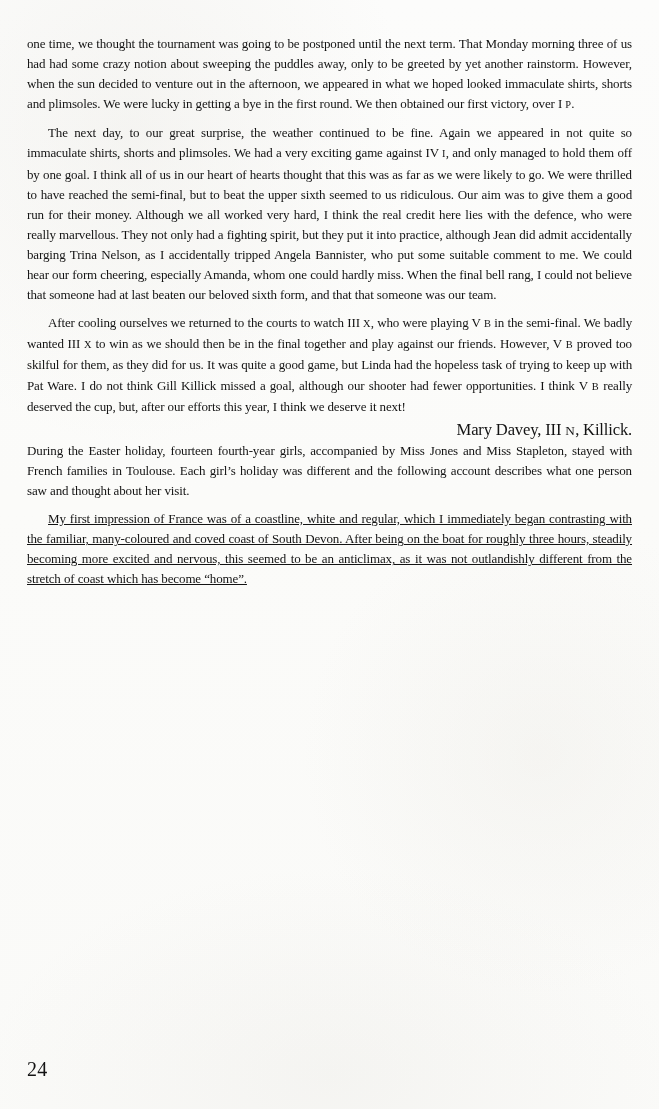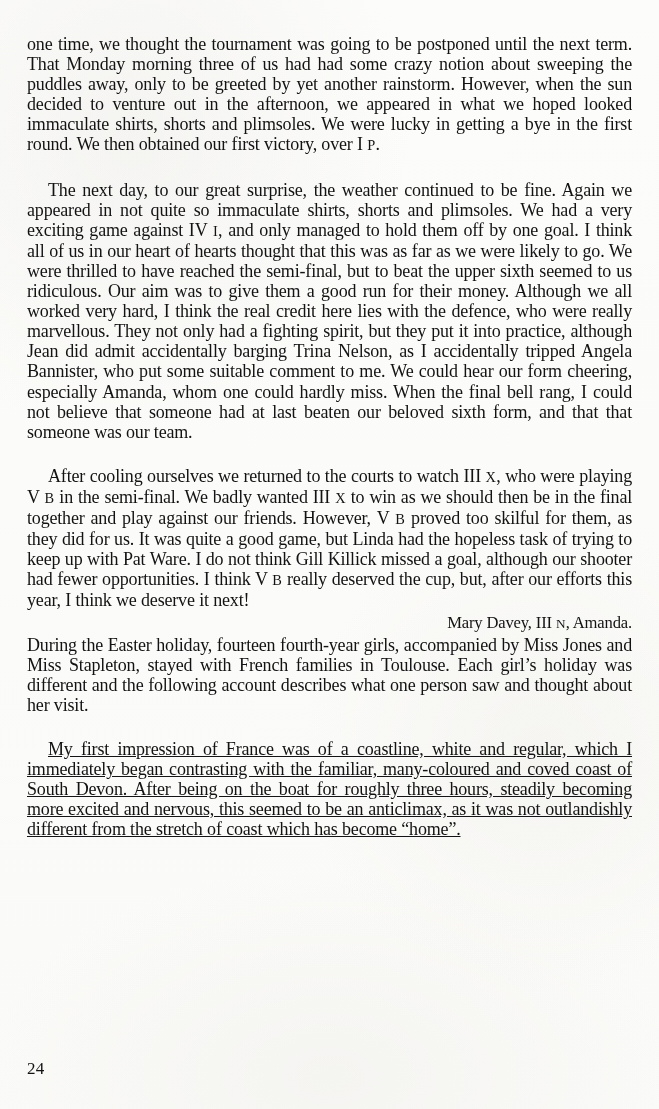--- a/index.html
+++ b/index.html
@@ -32,34 +32,34 @@
     position: absolute;
     left: 27px;
     top: 34px;
     width: 605px;
   }
 
   p.para {
     margin: 0;
     text-align: justify;
     text-justify: inter-word;
-    font-size: 18px;
+    font-size: 13px;
     line-height: 20.1px;
     letter-spacing: -0.01em;
     word-spacing: 0.005em;
     text-indent: 21px;
     -webkit-font-smoothing: none;
   }
 
   p.para.no-indent {
     text-indent: 0;
   }
 
   p.para + p.para {
-    margin-top: 24px;
+    margin-top: 8px;
   }
 
   
   p.para {
     text-align-last: left;
   }
 
   .byline {
     margin: 0;
     margin-top: 3px;
@@ -91,40 +91,40 @@
     font-size: 0.80em;
     letter-spacing: 0.02em;
     text-transform: uppercase;
     vertical-align: baseline;
   }
 
   .page-number {
     position: absolute;
     left: 27px;
     top: 1059px;
-    font-size: 17px;
+    font-size: 20px;
     line-height: 20px;
     letter-spacing: 0.01em;
     font-family: Liberation Serif, serif;
   }
 </style>
 </head>
 <body>
 
 <div class="page"></div>
 
 <div class="text-column">
 
   <p class="para no-indent"><span>one time, we thought the tournament was going to be postponed until the next term.  That Monday morning three of us had had some crazy notion about sweeping the puddles away, only to be greeted by yet another rainstorm.  However, when the sun decided to venture out in the afternoon, we appeared in what we hoped looked immaculate shirts, shorts and plimsoles.  We were lucky in getting a bye in the first round.  We then obtained our first victory, over I </span><span class="sc">P</span><span>.</span></p>
 
   <p class="para"><span>The next day, to our great surprise, the weather continued to be fine.  Again we appeared in not quite so immaculate shirts, shorts and plimsoles.  We had a very exciting game against IV </span><span class="sc">I</span><span>, and only managed to hold them off by one goal.  I think all of us in our heart of hearts thought that this was as far as we were likely to go.  We were thrilled to have reached the semi-final, but to beat the upper sixth seemed to us ridiculous.  Our aim was to give them a good run for their money.  Although we all worked very hard, I think the real credit here lies with the defence, who were really marvellous.  They not only had a fighting spirit, but they put it into practice, although Jean did admit accidentally barging Trina Nelson, as I accidentally tripped Angela Bannister, who put some suitable comment to me. We could hear our form cheering, especially Amanda, whom one could hardly miss.  When the final bell rang, I could not believe that someone had at last beaten our beloved sixth form, and that that someone was our team.</span></p>
 
   <p class="para"><span>After cooling ourselves we returned to the courts to watch III </span><span class="sc">X</span><span>, who were playing V </span><span class="sc">B</span><span> in the semi-final.  We badly wanted III </span><span class="sc">X</span><span> to win as we should then be in the final together and play against our friends. However, V </span><span class="sc">B</span><span> proved too skilful for them, as they did for us.  It was quite a good game, but Linda had the hopeless task of trying to keep up with Pat Ware.  I do not think Gill Killick missed a goal, although our shooter had fewer opportunities.  I think V </span><span class="sc">B</span><span> really deserved the cup, but, after our efforts this year, I think we deserve it next!</span></p>
 
-  <p class="byline"><span>Mary Davey, III </span><span class="sc">N</span><span>, Amanda.</span></p>
+  <p class="byline"><span>Mary Davey, III </span><span class="sc">N</span><span>, Killick.</span></p>
 
 
   <p class="para no-indent">During the Easter holiday, fourteen fourth-year girls, accompanied by Miss Jones and Miss Stapleton, stayed with French families in Toulouse. Each girl’s holiday was different and the following account describes what one person saw and thought about her visit.</p>
 
   <p class="para block-gap">My first impression of France was of a coastline, white and regular, which I immediately began contrasting with the familiar, many-coloured and coved coast of South Devon.  After being on the boat for roughly three hours, steadily becoming more excited and nervous, this seemed to be an anticlimax, as it was not outlandishly different from the stretch of coast which has become “home”.</p>
 
 
 </div>
 
 <div class="page-number">24</div>

